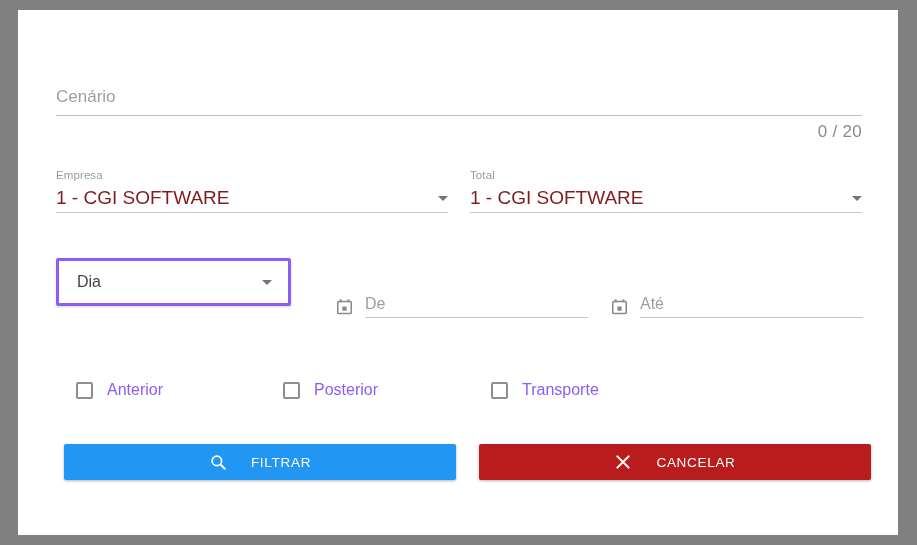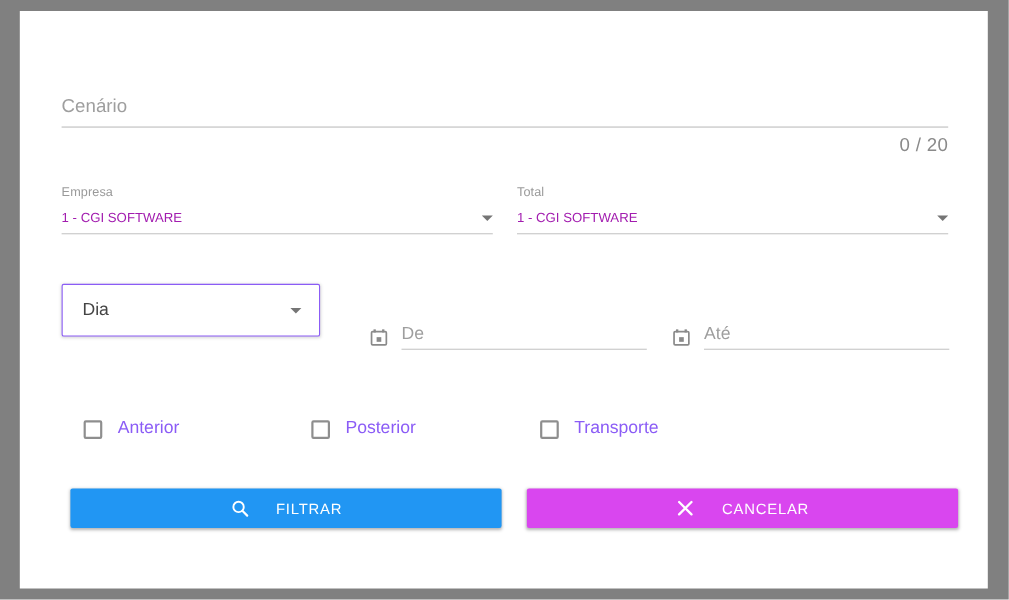--- a/index.html
+++ b/index.html
@@ -34,22 +34,22 @@
   }
   .underline {
     height: 1px;
     background: #bdbdbd;
     width: 100%;
   }
   .underline.light {
     background: #c6c6c6;
   }
   .sel-value {
-    font-size: 12px;
-    color: #a21caf;
+    font-size: 19px;
+    color: #7f1d1d;
     line-height: 24px;
     white-space: nowrap;
   }
   .caret {
     width: 0;
     height: 0;
     border-left: 5px solid transparent;
     border-right: 5px solid transparent;
     border-top: 5px solid #757575;
   }
@@ -92,21 +92,21 @@
   }
 
   
   #dia-dropdown {
     position: absolute;
     left: 38px;
     top: 248px;
     width: 235px;
     height: 48px;
     background: #ffffff;
-    border: 1px solid #8b5cf6;
+    border: 3px solid #8b5cf6;
     border-radius: 2px;
     box-shadow: 0 1px 3px rgba(0,0,0,.16);
     display: flex;
     align-items: center;
     justify-content: space-between;
     padding: 0 16px 0 18px;
     box-sizing: border-box;
   }
   #dia-dropdown .sel-value { font-size: 16px; color: #444; }
 
@@ -268,21 +268,21 @@
   </div>
 
   <button id="filtrar-button" class="action-btn" style="background: rgb(33, 150, 243);">
     <svg class="btn-icon" viewBox="0 0 24 24">
       <circle cx="10.5" cy="10.5" r="6.3" fill="none" stroke="#ffffff" stroke-width="2.3"></circle>
       <line x1="15.4" y1="15.4" x2="21" y2="21" stroke="#ffffff" stroke-width="2.6" stroke-linecap="round"></line>
     </svg>
     <span class="btn-label">FILTRAR</span>
   </button>
 
-  <button id="cancelar-button" class="action-btn" style="background: #d946ef;">
+  <button id="cancelar-button" class="action-btn" style="background: #b91c1c;">
     <svg class="btn-icon" viewBox="0 0 24 24">
       <line x1="4.5" y1="4.5" x2="19.5" y2="19.5" stroke="#ffffff" stroke-width="2.8" stroke-linecap="round"></line>
       <line x1="19.5" y1="4.5" x2="4.5" y2="19.5" stroke="#ffffff" stroke-width="2.8" stroke-linecap="round"></line>
     </svg>
     <span class="btn-label">CANCELAR</span>
   </button>
 
 </div>
 
 </body></html>

